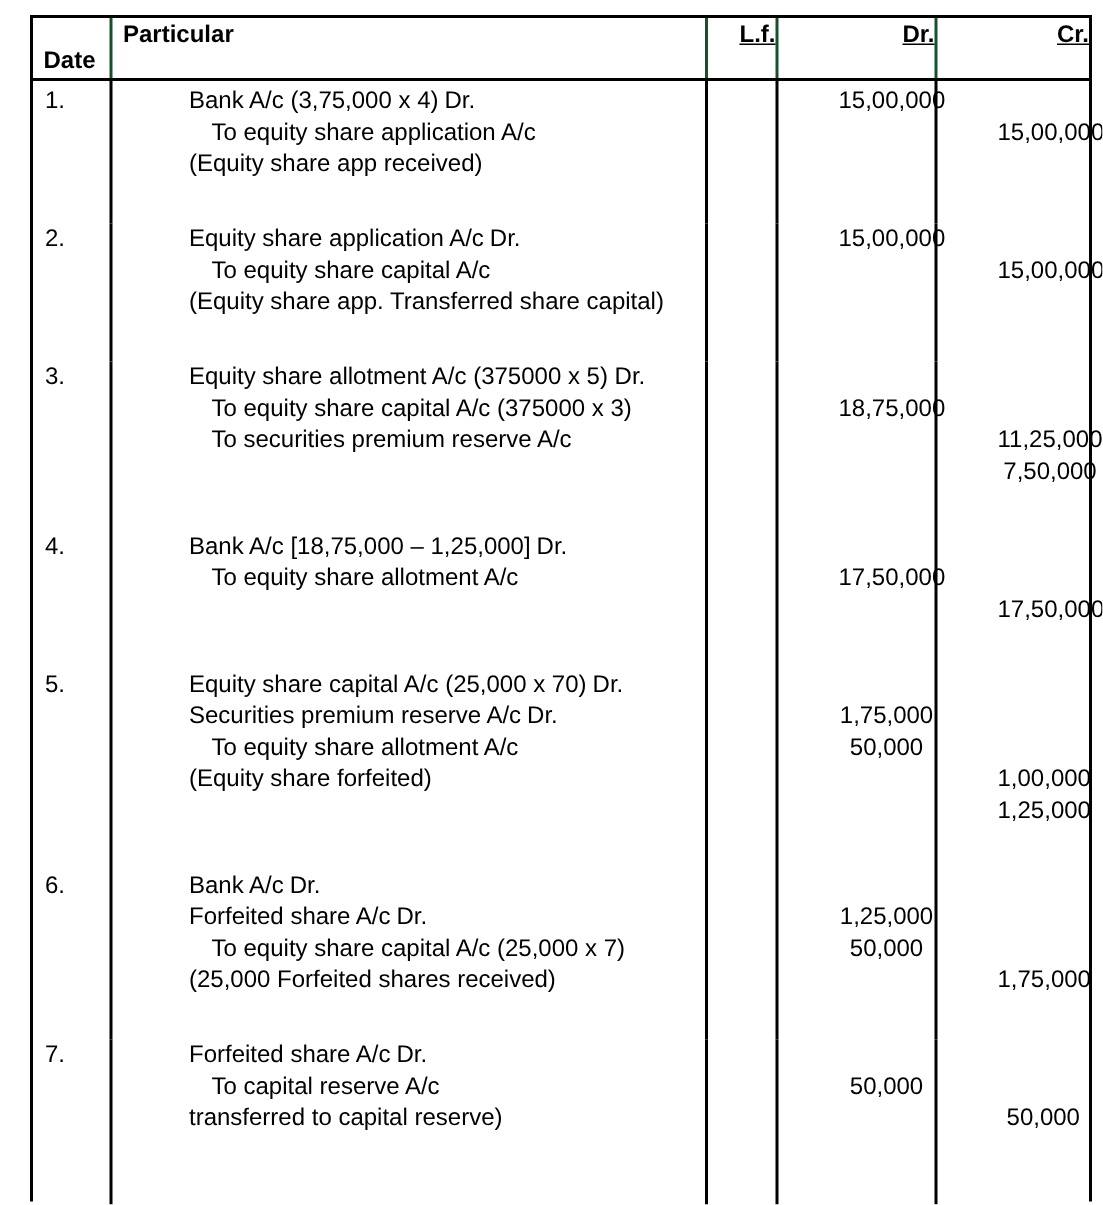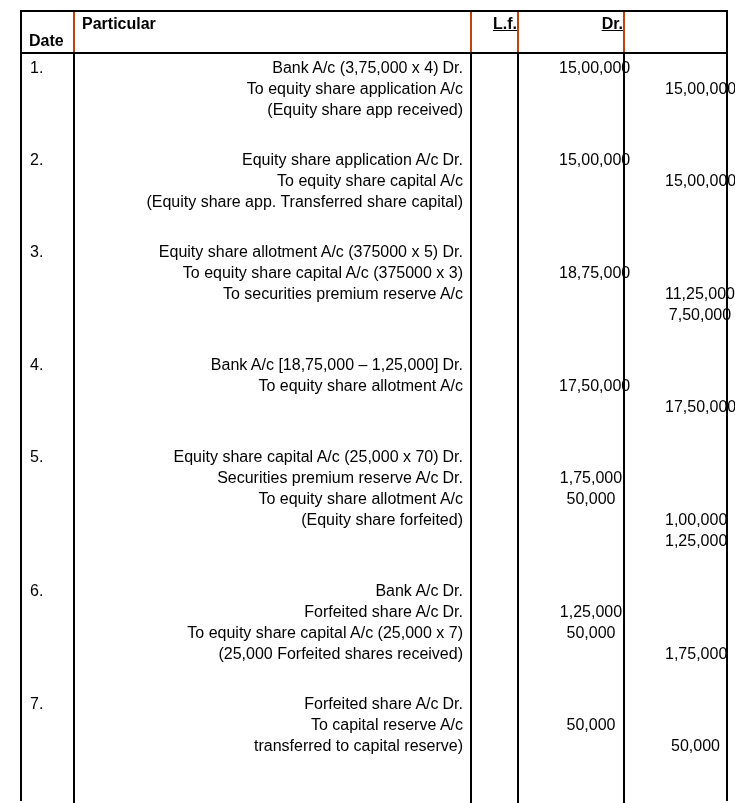--- a/index.html
+++ b/index.html
@@ -34,21 +34,21 @@
     grid-template-columns: 53px 397px 47px 106px 1fr;
     height: 42px;
     flex: 0 0 42px;
     border-bottom: 2px solid #000000;
     box-sizing: border-box;
     font-weight: bold;
     font-size: 16px;
   }
   .hdr-cell {
     box-sizing: border-box;
-    border-right: 2px solid #c2410c;
+    border-right: 2px solid #14532d;
     padding-top: 3px;
   }
   .hdr-cell.last { border-right: none; }
   .hdr-date {
     display: flex;
     align-items: flex-end;
     padding: 0 0 2px 7px;
   }
   .hdr-part { padding-left: 7px; }
   .hdr-center { text-align: right; text-decoration: underline; }
@@ -70,22 +70,23 @@
     font-size: 16px;
     line-height: 21px;
     padding-bottom: 29px;
   }
   .cell.last { border-right: none; }
   .entry:first-child .cell { padding-top: 3px; }
   .date-cell { padding-left: 8px; }
   .particular-cell { padding-left: 7px; padding-right: 7px; }
   .pline {
     display: flex;
-    justify-content: flex-end;
+    justify-content: flex-start;
     white-space: nowrap;
+    margin-left: 44px;
   }
   .ptext.ind { padding-left: 15px; }
   .drmark { padding-left: 4px; }
   .amt-cell { text-align: center; margin-left: 40px; }
   .aline { min-height: 21px; }
 </style>
 </head>
 <body>
 
 <div class="canvas">
@@ -96,20 +97,23 @@
       </div>
       <div class="hdr-cell hdr-part">
         <span>Particular</span>
       </div>
       <div class="hdr-cell hdr-center">
         <span>L.f.</span>
       </div>
       <div class="hdr-cell hdr-center">
         <span>Dr.</span>
       </div>
+      <div class="hdr-cell hdr-center last">
+        <span>Cr.</span>
+      </div>
     </div>
     <div class="jbody">
         <div class="entry">
           <div class="cell date-cell">
             <div class="aline">1.</div>
           </div>
           <div class="cell particular-cell">
             <div class="pline">
               <span class="ptext">Bank A/c (3,75,000 x 4)</span>
               <span class="drmark">Dr.</span>

